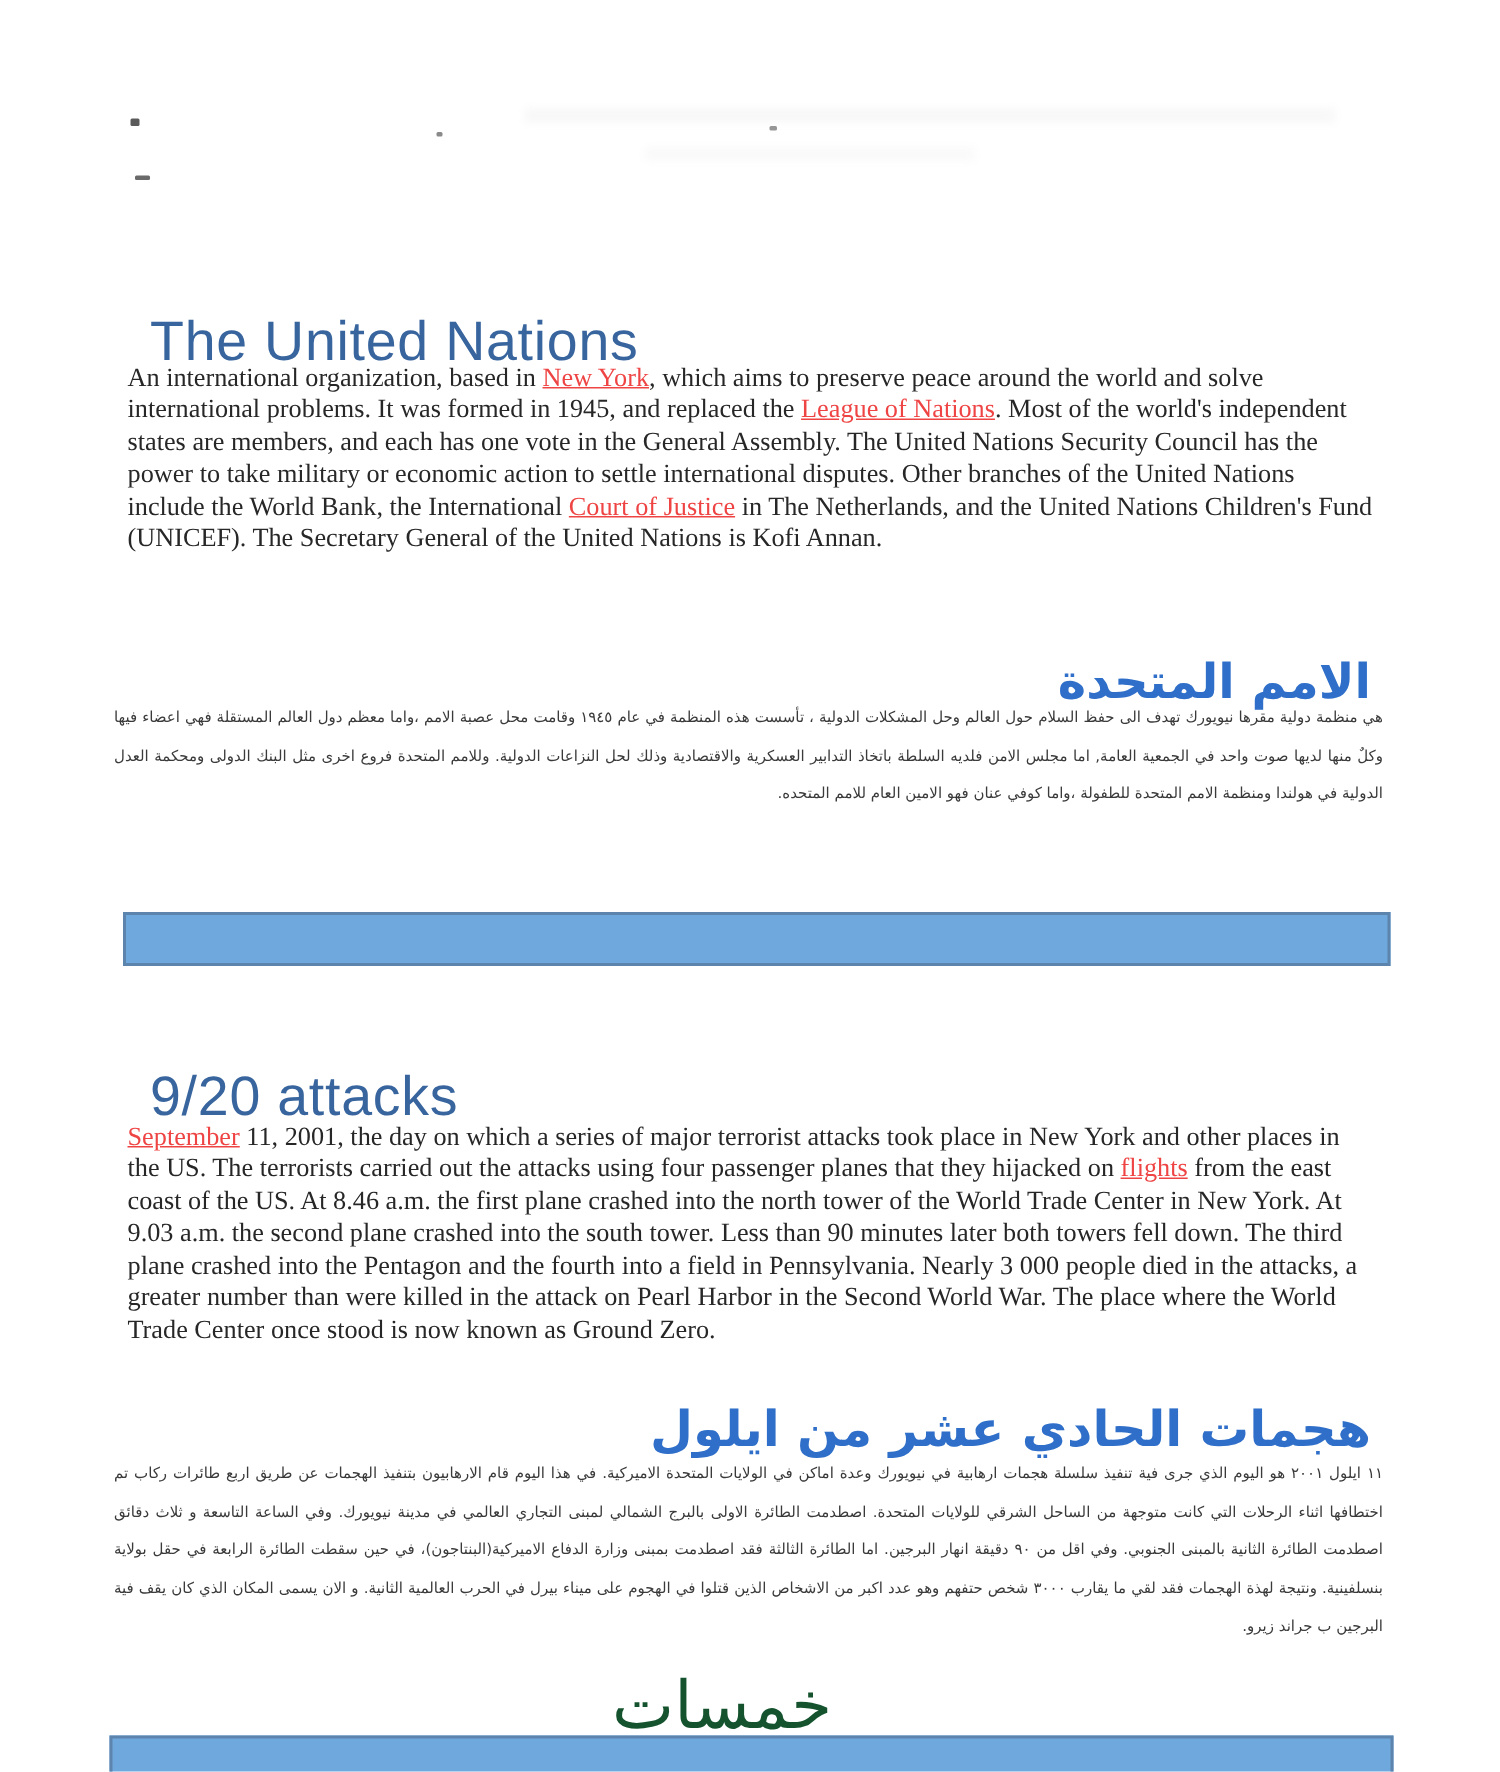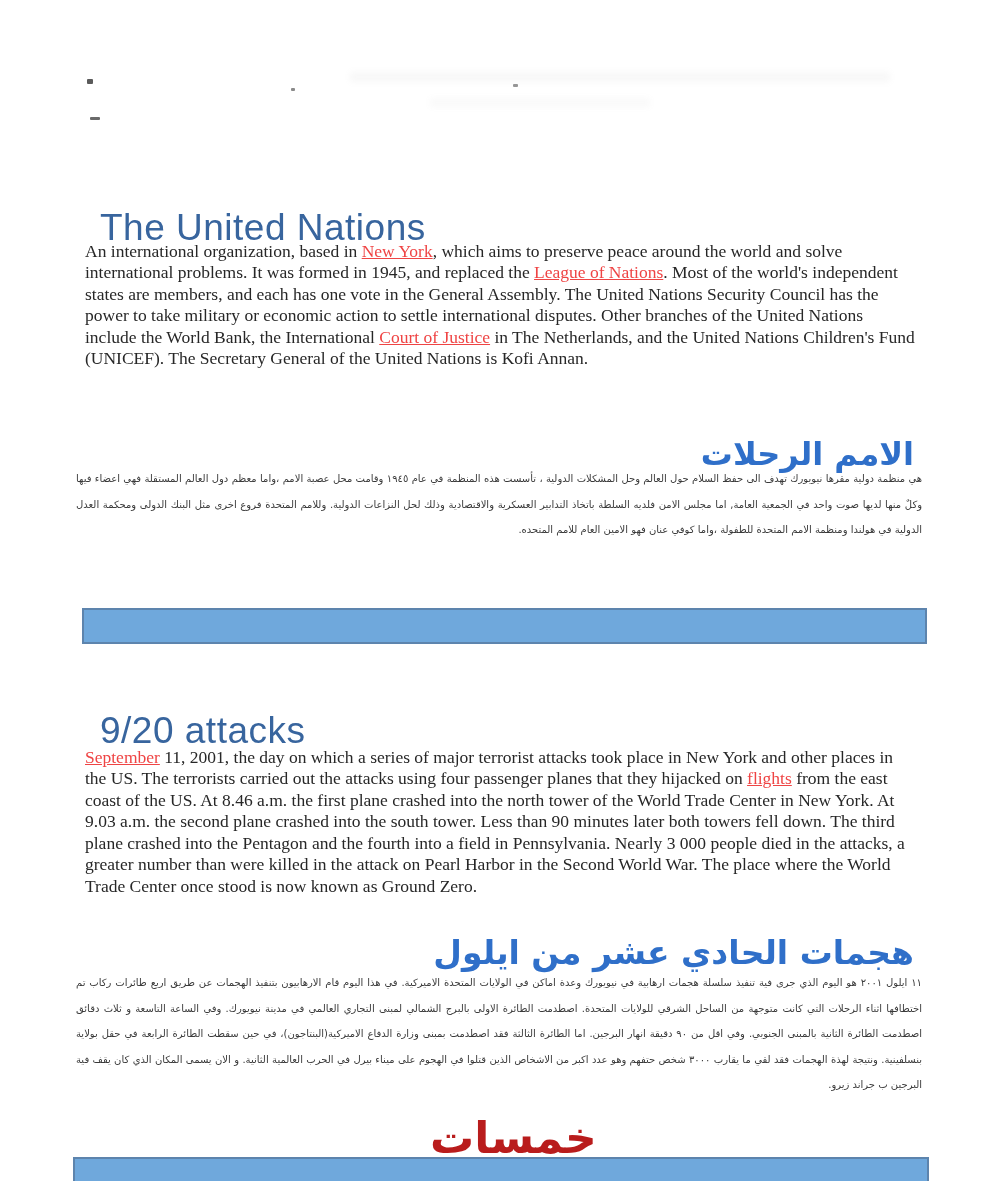--- a/index.html
+++ b/index.html
@@ -65,23 +65,23 @@
     position:absolute;
     background:#6fa8dc;
     border:2px solid #5d84ad;
     box-sizing:border-box;
   }
   #bar-1 { left:82px; top:608px; width:845px; height:36px; }
   #bar-2 { left:73px; top:1157px; width:856px; height:32px; }
 
   
   #watermark {
-    position:absolute; left:430px; top:1112px;
-    color:#b91c1c;
-    font-size:44px; font-weight:bold;
+    position:absolute; left:408px; top:1112px;
+    color:#14532d;
+    font-size:44px; font-weight:normal;
     direction:rtl;
     font-family:"DejaVu Sans", sans-serif;
     user-select:none;
   }
 </style>
 </head>
 <body>
 
 <div>
   <div class="speck" style="left:87px; top:79px; width:6px; height:5px;"></div>
@@ -89,21 +89,21 @@
   <div class="speck" style="left:291px; top:88px; width:4px; height:3px; background:#8a8a8a;"></div>
   <div class="speck" style="left:513px; top:84px; width:5px; height:3px; background:#969696;"></div>
   <div class="smudge" style="left:350px; top:72px; width:540px; height:10px; opacity:0.07;"></div>
   <div class="smudge" style="left:430px; top:98px; width:220px; height:9px; opacity:0.05;"></div>
 </div>
 
 <h1 class="h-en" style="top:183px;">The United Nations</h1>
 
 <p class="p-en" style="top:223px;"><span>An international organization, based in </span><a class="glink">New York</a><span>, which aims to preserve peace around the world and solve international problems. It was formed in 1945, and replaced the </span><a class="glink">League of Nations</a><span>. Most of the world's independent states are members, and each has one vote in the General Assembly. The United Nations Security Council has the power to take military or economic action to settle international disputes. Other branches of the United Nations include the World Bank, the International </span><a class="glink">Court of Justice</a><span> in The Netherlands, and the United Nations Children's Fund (UNICEF). The Secretary General of the United Nations is Kofi Annan.</span></p>
 
-<h2 class="h-ar" style="top:408px;">الامم الرحلات</h2>
+<h2 class="h-ar" style="top:408px;">الامم المتحدة</h2>
 
 <p class="p-ar" style="top:456px;">هي منظمة دولية  مقرها نيويورك تهدف الى حفظ السلام حول العالم وحل المشكلات الدولية ، تأسست هذه المنظمة في عام ١٩٤٥ وقامت محل عصبة الامم ،واما معظم دول العالم المستقلة فهي اعضاء فيها وكلٌ منها لديها صوت واحد في الجمعية العامة, اما مجلس الامن فلديه السلطة باتخاذ التدابير العسكرية والاقتصادية وذلك لحل النزاعات الدولية. وللامم المتحدة فروع اخرى مثل البنك الدولى ومحكمة العدل الدولية في هولندا ومنظمة الامم المتحدة للطفولة ،واما كوفي عنان فهو الامين العام للامم المتحده.</p>
 
 <div class="bar" id="bar-1"></div>
 
 <h1 class="h-en" style="top:686px;">9/20 attacks</h1>
 
 <p class="p-en" style="top:729px;"><a class="glink">September</a><span> 11, 2001, the day on which a series of major terrorist attacks took place in New York and other places in the US. The terrorists carried out the attacks using four passenger planes that they hijacked on </span><a class="glink">flights</a><span> from the east coast of the US. At 8.46 a.m. the first plane crashed into the north tower of the World Trade Center in New York. At 9.03 a.m. the second plane crashed into the south tower. Less than 90 minutes later both towers fell down. The third plane crashed into the Pentagon and the fourth into a field in Pennsylvania. Nearly 3 000 people died in the attacks, a greater number than were killed in the attack on Pearl Harbor in the Second World War. The place where the World Trade Center once stood is now known as Ground Zero.</span></p>
 
 <h2 class="h-ar" style="top:906px; font-size:33px;text-align:right;">هجمات الحادي عشر من ايلول</h2>

